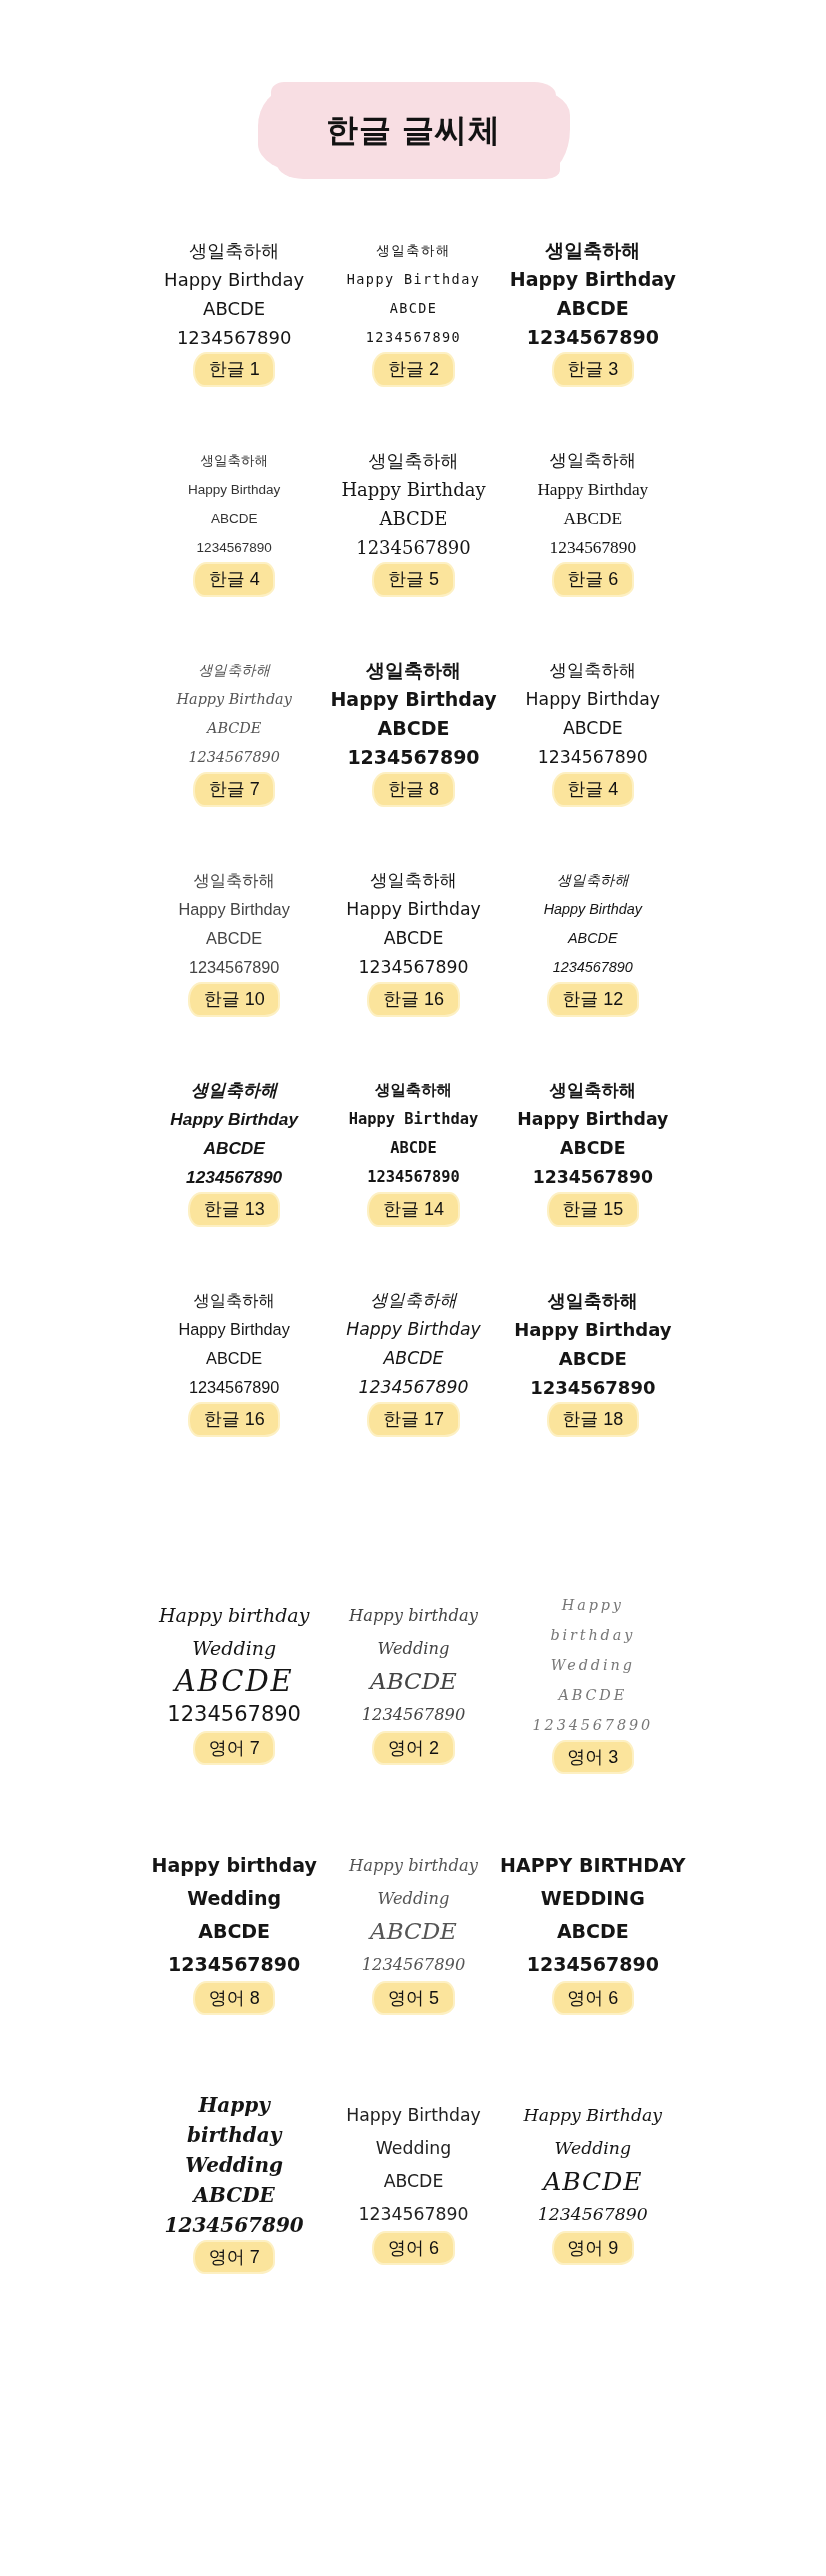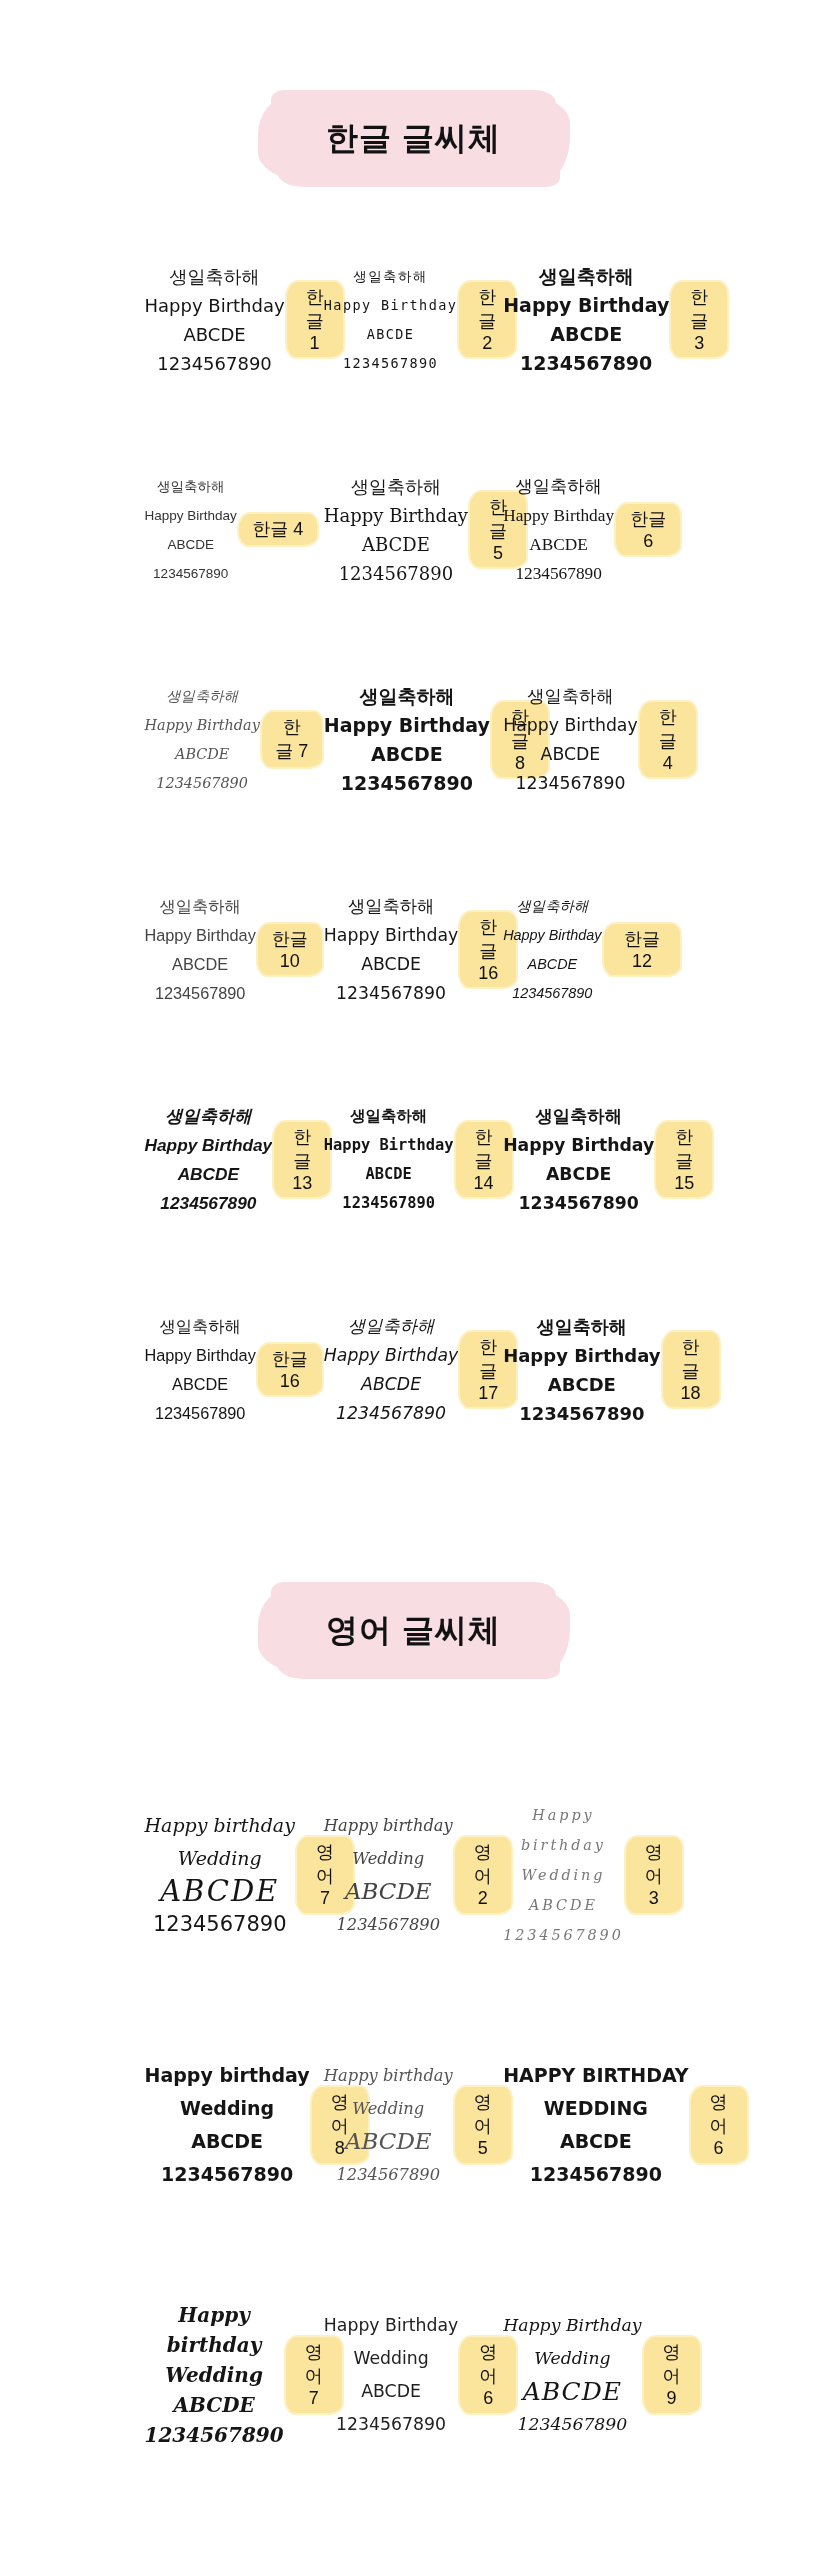--- a/index.html
+++ b/index.html
@@ -7,21 +7,21 @@
     --badge-bg:#fbe49c;
     --badge-rim:#fdf0c3;
     --ink:#151515;
   }
   *{box-sizing:border-box;}
   html,body{margin:0;padding:0;}
   body{
     width:827px;height:2576px;background:#ffffff;overflow:hidden;
     font-family:"Liberation Sans",sans-serif;color:var(--ink);
   }
-  .content{width:538px;margin:16px auto;padding-top:80px;}
+  .content{width:538px;margin:8px auto;padding-top:80px;}
 
   
   .header-blob{
     width:312px;height:85px;margin:0 auto;background:var(--header-bg);
     display:flex;align-items:center;justify-content:center;position:relative;
     border-radius:33px 44px 27px 48px / 38px 27px 44px 29px;
   }
   .header-blob::before{
     content:"";position:absolute;left:13.5px;right:13.5px;top:-5.8px;height:29px;
     background:var(--header-bg);border-radius:17.3px 29px 38px 25px / 13.5px 17.3px 21px 11.5px;
@@ -33,22 +33,22 @@
   .section-title{
     position:relative;z-index:2;font-size:32px;font-weight:bold;letter-spacing:1px;
     font-family:"Liberation Sans",sans-serif;color:#121212;
   }
 
   .grid{margin-top:47px;}
   .grid.eng{margin-top:100px;}
   .row{display:flex;width:100%;margin-bottom:27px;}
   .row.eng{margin-bottom:46px;}
   .cell{
-    width:33.333%;display:flex;flex-direction:row;align-items:center;
-    justify-content:flex-start;height:183px;
+    width:33.333%;display:flex;flex-direction:column;align-items:center;
+    justify-content:center;height:183px;
   }
   .row.eng .cell{height:204px;}
   .sample{display:flex;flex-direction:column;align-items:center;text-align:center;}
   .line{line-height:29px;font-size:17.3px;white-space:nowrap;}
   .row.eng .line{line-height:33px;}
   .row.eng .lines5 .line{line-height:30px;}
 
   
   .badge{
     background:var(--badge-bg);border:2.9px solid var(--badge-rim);
@@ -277,23 +277,20 @@
               <div class="line">ABCDE</div>
               <div class="line">1234567890</div>
             </div>
             <div class="badge">한글 18</div>
           </div>
         </div>
       </div>
   </section>
 
   <section class="section-english">
-    <div class="header-blob">
-      <h1 class="section-title">영어 글씨체</h1>
-    </div>
     <div class="grid eng" id="grid-1">
         <div class="row eng">
           <div class="cell">
             <div class="sample f-e1">
               <div class="line">Happy birthday</div>
               <div class="line">Wedding</div>
               <div class="line">ABCDE</div>
               <div class="line">1234567890</div>
             </div>
             <div class="badge">영어 7</div>

